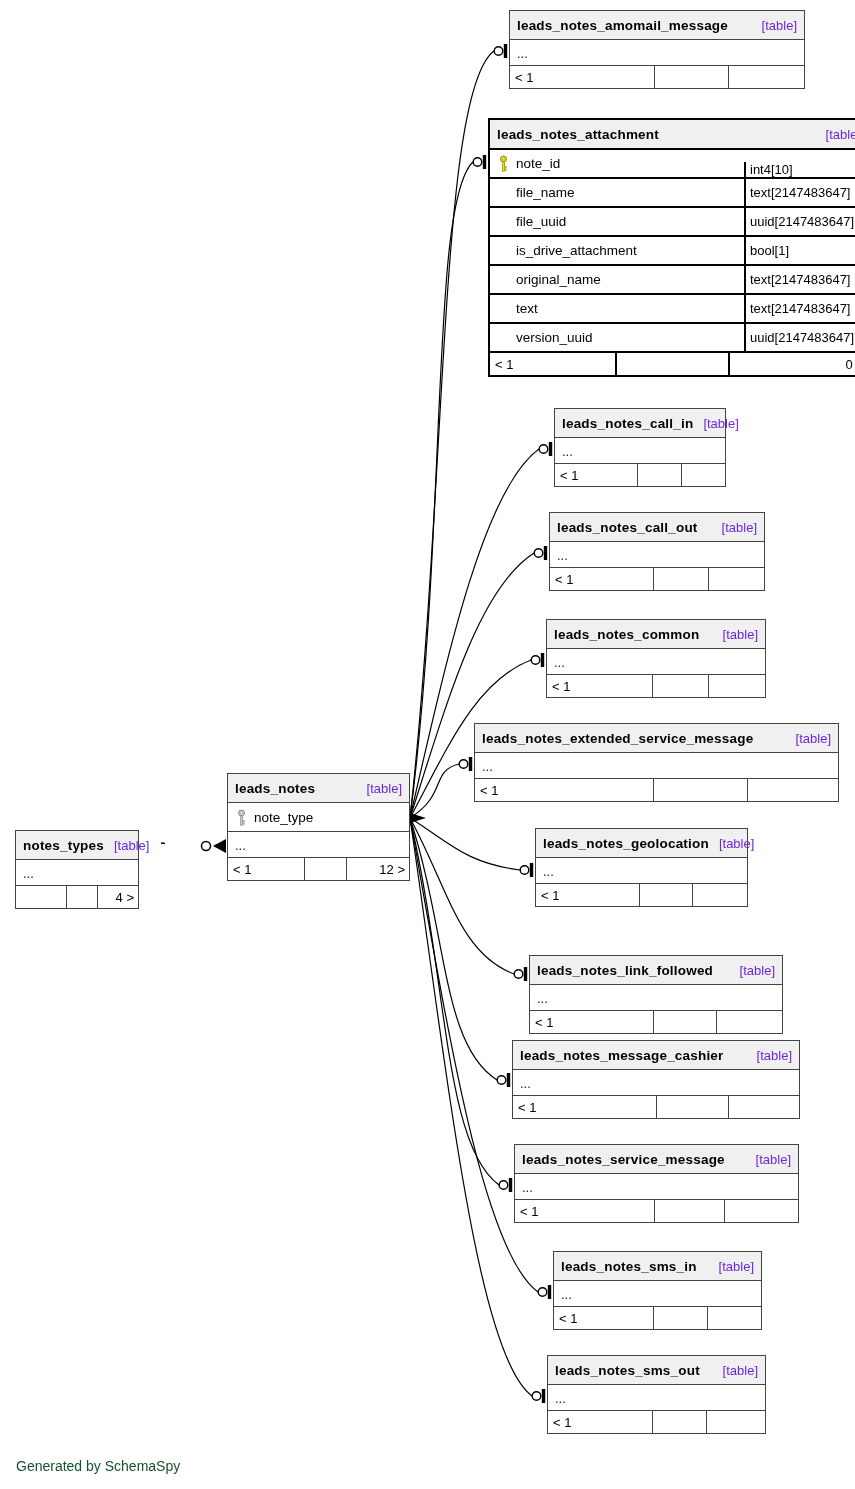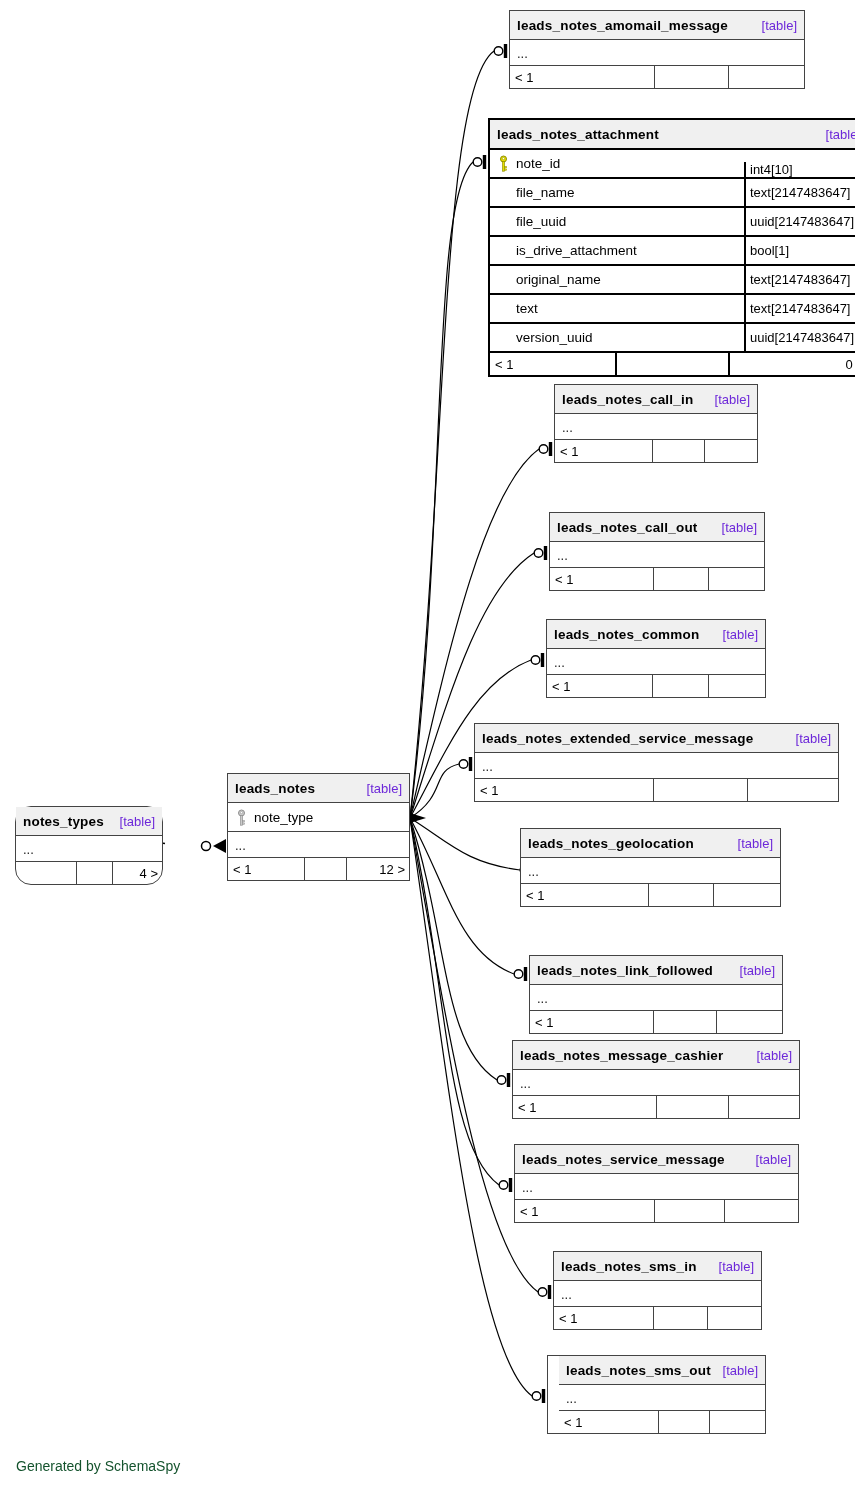--- a/index.html
+++ b/index.html
@@ -74,21 +74,21 @@
       <rect x="547.8" y="1285" width="3.4" height="14" fill="#000000"></rect>
       <path d="M 410 818 C 448 1078.1, 477 1356, 532 1396" fill="none" stroke="#000000" stroke-width="1.2"></path>
       <circle cx="536.5" cy="1396" r="4.3" fill="#fff" stroke="#000000" stroke-width="1.4"></circle>
       <rect x="541.8" y="1389" width="3.4" height="14" fill="#000000"></rect>
       <line x1="161" y1="843" x2="165" y2="843.5" stroke="#000000" stroke-width="1.4"></line>
       <circle cx="206" cy="846" r="4.5" fill="#fff" stroke="#000000" stroke-width="1.5"></circle>
       <polygon points="226,839 226,853 213,846" fill="#000000"></polygon>
       <polygon points="410,813 410,823 426,818" fill="#000000"></polygon>
     </svg>
   <div id="tables">
-      <div class="tbl" style="left: 15px; top: 806px; width: 148px; border-radius: 16px;">
+      <div class="tbl" style="left: 15px; top: 830px; width: 124px;">
         <div class="hdr">
           <span class="tname">notes_types</span>
           <span class="ttag">[table]</span>
         </div>
         <div class="row ell">
           <span>...</span>
         </div>
         <div class="ftr">
           <span class="fc fl" style="width: 41%;"></span>
           <span class="fc fm" style="width: 25%;"></span>
@@ -182,21 +182,21 @@
           <span class="keycell"></span>
           <span class="cname">version_uuid</span>
           <span class="ctype" style="width: 124px; margin-left: auto;">uuid[2147483647]</span>
         </div>
         <div class="ftr">
           <span class="fc fl" style="width: 33%;">&lt; 1</span>
           <span class="fc fm" style="width: 30%;"></span>
           <span class="fc fr" style="width: 37%;">0 &gt;</span>
         </div>
       </div>
-      <div class="tbl" style="left: 554px; top: 384px; width: 204px;">
+      <div class="tbl" style="left: 554px; top: 408px; width: 172px;">
         <div class="hdr">
           <span class="tname">leads_notes_call_in</span>
           <span class="ttag">[table]</span>
         </div>
         <div class="row ell">
           <span>...</span>
         </div>
         <div class="ftr">
           <span class="fc fl" style="width: 48%;">&lt; 1</span>
           <span class="fc fm" style="width: 26%;"></span>
@@ -238,21 +238,21 @@
         </div>
         <div class="row ell">
           <span>...</span>
         </div>
         <div class="ftr">
           <span class="fc fl" style="width: 49%;">&lt; 1</span>
           <span class="fc fm" style="width: 26%;"></span>
           <span class="fc fr" style="width: 25%;"></span>
         </div>
       </div>
-      <div class="tbl" style="left: 520px; top: 828px; width: 261px;">
+      <div class="tbl" style="left: 535px; top: 828px; width: 213px;">
         <div class="hdr">
           <span class="tname">leads_notes_geolocation</span>
           <span class="ttag">[table]</span>
         </div>
         <div class="row ell">
           <span>...</span>
         </div>
         <div class="ftr">
           <span class="fc fl" style="width: 49%;">&lt; 1</span>
           <span class="fc fm" style="width: 25%;"></span>
@@ -308,21 +308,21 @@
         </div>
         <div class="row ell">
           <span>...</span>
         </div>
         <div class="ftr">
           <span class="fc fl" style="width: 48%;">&lt; 1</span>
           <span class="fc fm" style="width: 26%;"></span>
           <span class="fc fr" style="width: 26%;"></span>
         </div>
       </div>
-      <div class="tbl" style="left: 547px; top: 1355px; width: 219px; padding-left: 11px;">
+      <div class="tbl" style="left: 547px; top: 1355px; width: 219px;">
         <div class="hdr">
           <span class="tname">leads_notes_sms_out</span>
           <span class="ttag">[table]</span>
         </div>
         <div class="row ell">
           <span>...</span>
         </div>
         <div class="ftr">
           <span class="fc fl" style="width: 48%;">&lt; 1</span>
           <span class="fc fm" style="width: 25%;"></span>

